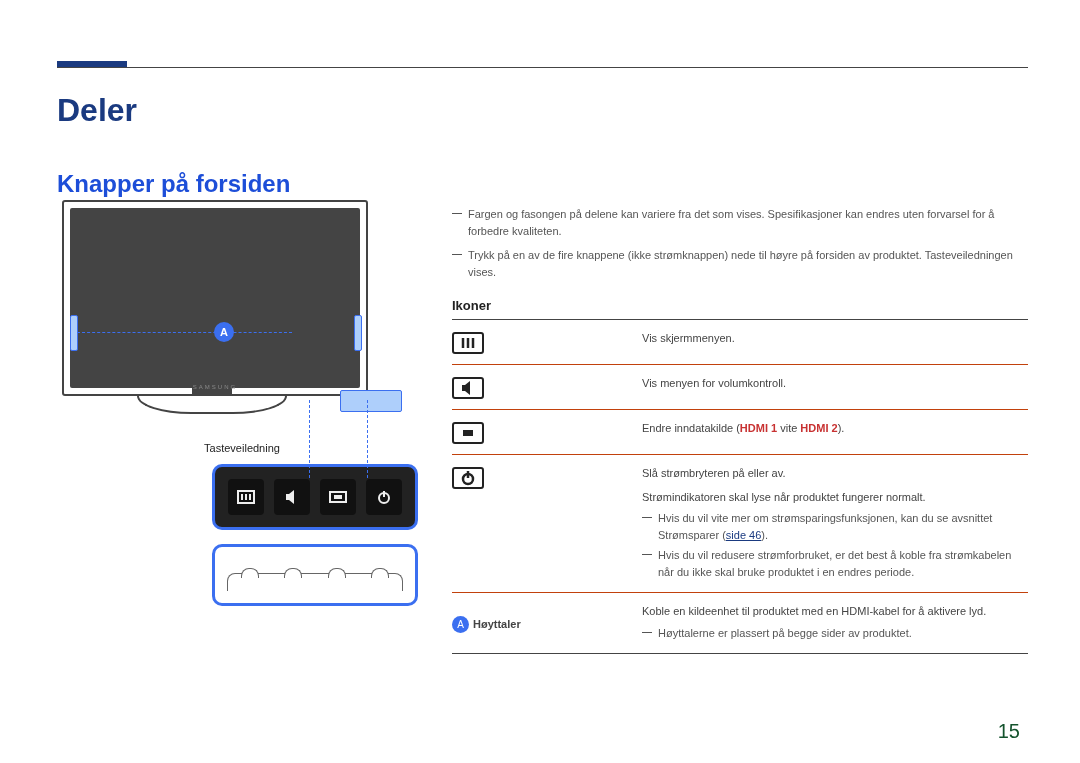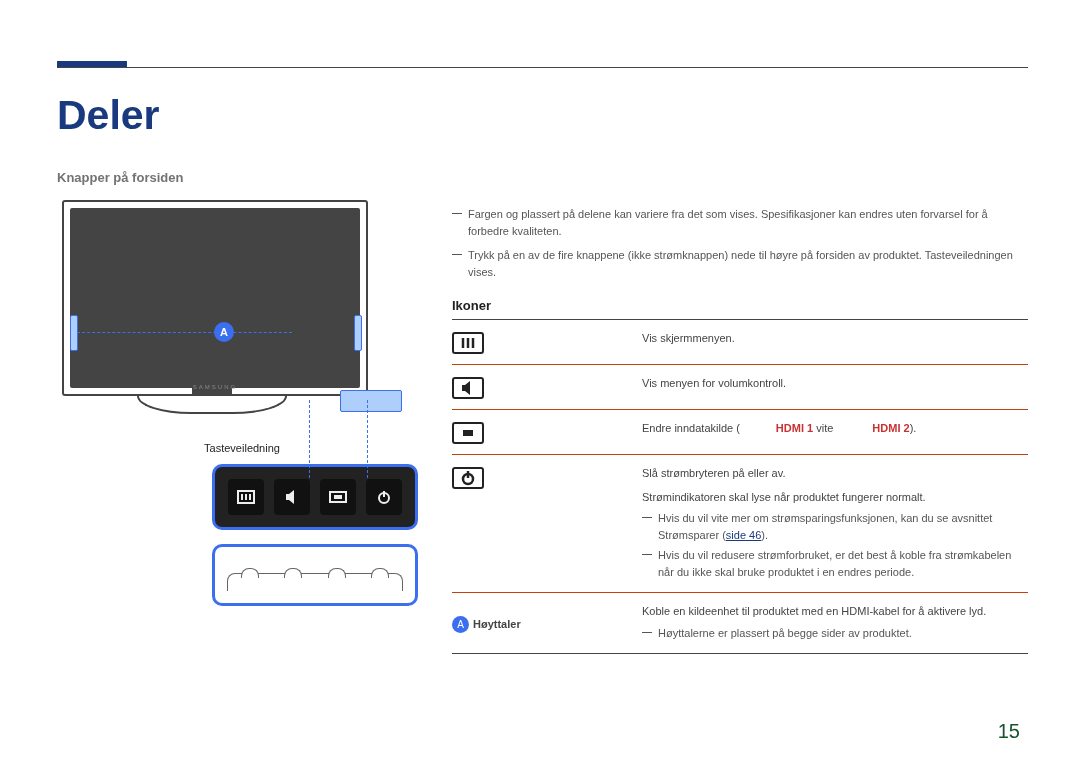--- a/index.html
+++ b/index.html
@@ -25,30 +25,30 @@
     left: 57px;
     width: 70px;
     height: 6px;
     background: #1a3a80;
   }
   .h1 {
     position: absolute;
     top: 92px;
     left: 57px;
     color: #1a3a80;
-    font-size: 41px;
+    font-size: 32px;
     font-weight: bold;
   }
   .h2 {
     position: absolute;
     top: 170px;
     left: 57px;
-    font-size: 13px;
+    font-size: 24px;
     font-weight: bold;
-    color: #737373;
+    color: #1d4ed8;
   }
   .left-col {
     position: absolute;
     top: 200px;
     left: 57px;
     width: 370px;
   }
   .monitor-wrap {
     width: 355px;
     height: 230px;
@@ -267,21 +267,21 @@
     width: 32px; height: 22px;
     border: 2.5px solid #222;
     border-radius: 3px;
     display:flex;
     align-items:center;
     justify-content:center;
   }
   .desc-cell { flex:1; line-height:1.6; }
   .desc-cell .sub { margin-top: 6px; }
   .desc-cell .note { margin-top:4px; margin-bottom:2px; }
-  .red { color: #c83232; font-weight: bold; margin-left: 36px; }
+  .red { color: #c83232; font-weight: bold; }
   .bold { font-weight: bold; }
   .link { color: #1a3a80; text-decoration: underline; }
   .page-num {
     position: absolute;
     bottom: 20px;
     right: 60px;
     font-size: 20px;
     color: #14532d;
   }
   .marker-inline {
@@ -356,21 +356,21 @@
         <div class="tiny-bump"></div>
         <div class="tiny-bump"></div>
         <div class="tiny-bump"></div>
         <div class="tiny-bump"></div>
       </div>
     </div>
   </div>
 </div>
 
 <div class="right-col">
-  <div class="note">Fargen og plassert på delene kan variere fra det som vises. Spesifikasjoner kan endres uten forvarsel for å forbedre kvaliteten.</div>
+  <div class="note">Fargen og fasongen på delene kan variere fra det som vises. Spesifikasjoner kan endres uten forvarsel for å forbedre kvaliteten.</div>
   <div class="note">Trykk på en av de fire knappene (ikke strømknappen) nede til høyre på forsiden av produktet. Tasteveiledningen vises.</div>
 
   <div class="tbl-head">
     <div class="col-ikon">Ikoner</div>
   </div>
 
   <div class="tbl-row">
     <div class="icon-cell">
       <div class="icon-box">
         <svg width="20" height="14" viewBox="0 0 20 14">

